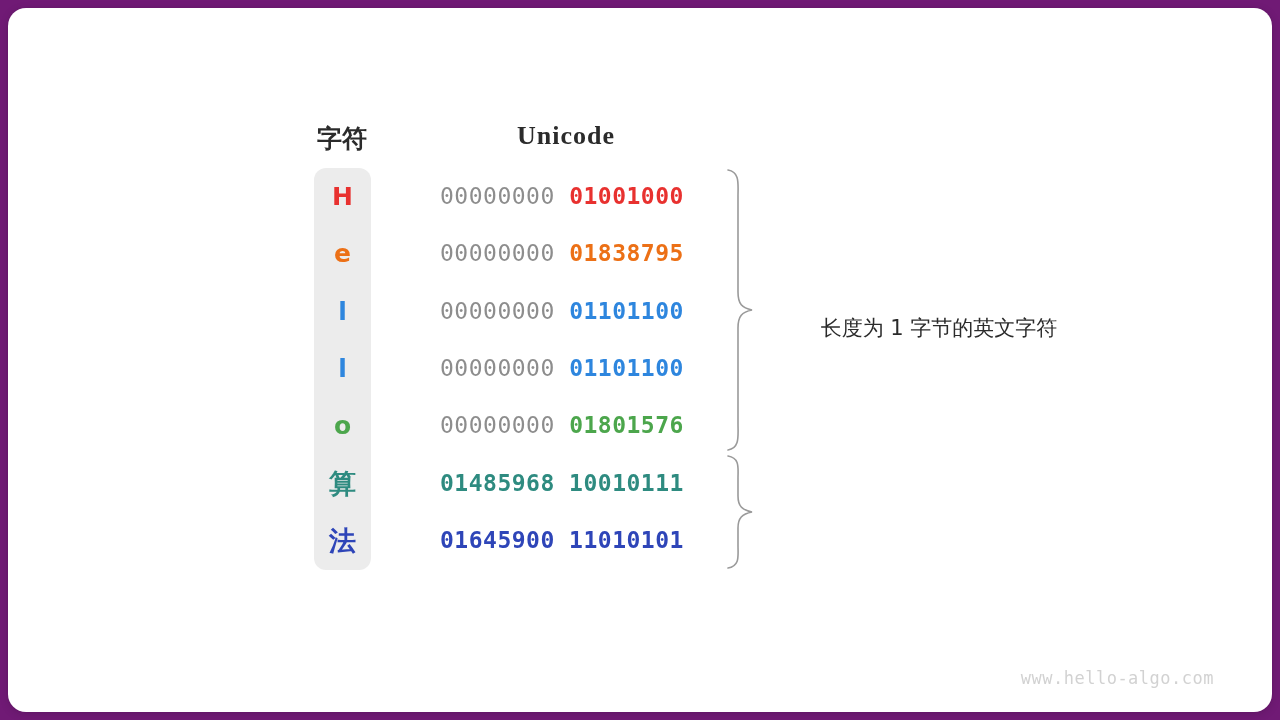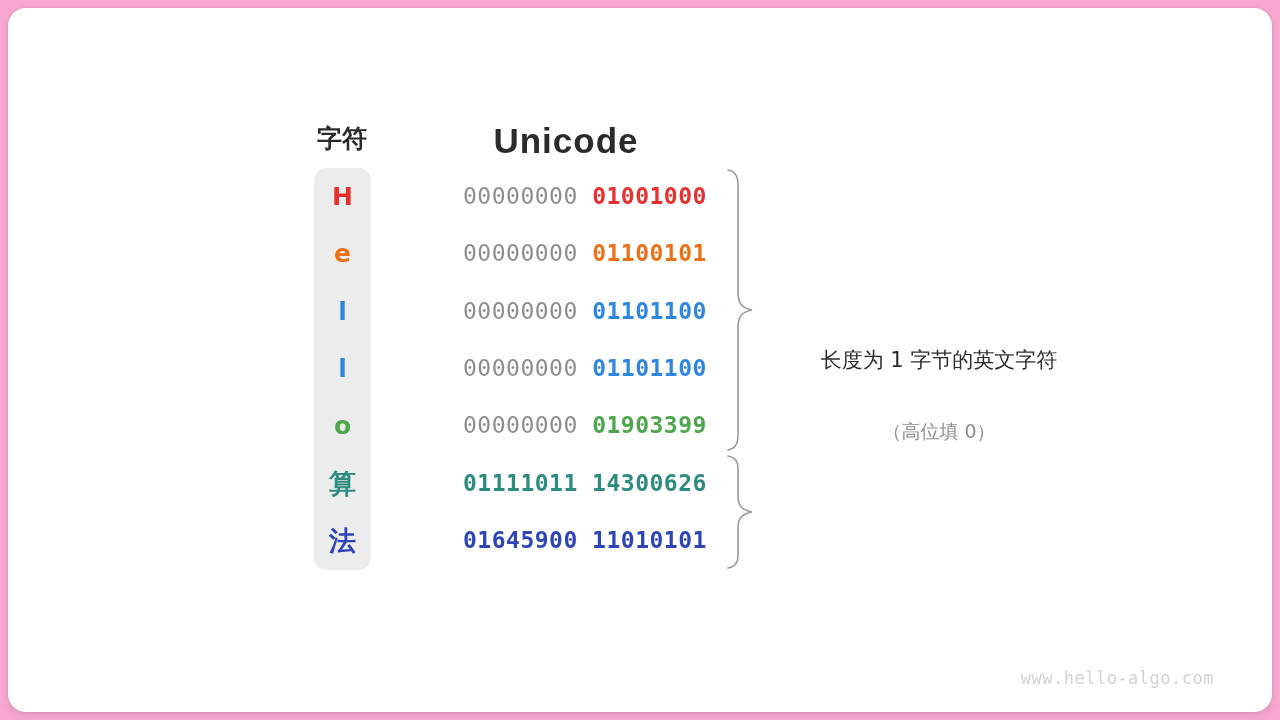--- a/index.html
+++ b/index.html
@@ -12,21 +12,21 @@
     background: #ffffff;
     font-family: "Liberation Sans", sans-serif;
     overflow: hidden;
   }
 
   
   #page-root {
     position: relative;
     width: 1280px;
     height: 720px;
-    background: #f9a8d4;
+    background: #701a75;
   }
   #card {
     position: absolute;
     left: 8px;
     top: 8px;
     width: 1264px;
     height: 704px;
     background: #ffffff;
     border-radius: 18px;
     box-shadow: 0 2px 10px rgba(0,0,0,0.13), 0 0 2px rgba(0,0,0,0.08);
@@ -44,22 +44,22 @@
     left: 274px;
     top: 114px;
     width: 120px;
     font-size: 25px;
     font-family: "DejaVu Sans", sans-serif;
   }
   #header-unicode {
     left: 432px;
     top: 113px;
     width: 252px;
-    font-size: 35px;
-    font-family: Liberation Sans, sans-serif;
+    font-size: 26px;
+    font-family: Liberation Serif, serif;
     letter-spacing: 1px;
   }
 
   
   #char-panel {
     position: absolute;
     left: 306px;
     top: 160px;
     width: 57px;
     height: 402px;
@@ -96,21 +96,20 @@
     height: 57px;
     line-height: 57px;
     font-family: "DejaVu Sans Mono", monospace;
     font-size: 23px;
     letter-spacing: 0.5px;
     white-space: pre;
   }
   .byte-pad {
     color: #8d8d8d;
     font-weight: normal;
-    margin-left: 23px;
   }
   .byte-val {
     font-weight: bold;
   }
 
   
   .brace {
     position: absolute;
     overflow: visible;
   }
@@ -120,21 +119,20 @@
     position: absolute;
     text-align: center;
     font-family: "DejaVu Sans", sans-serif;
     color: #2b2b2b;
     white-space: pre;
   }
   .annotation .line1 {
     display: block;
     font-size: 21px;
     line-height: 34px;
-    margin-top: 32px;
   }
   .annotation .line2 {
     display: block;
     font-size: 19px;
     line-height: 32px;
     color: #8d8d8d;
   }
 
   
   #watermark {
@@ -159,37 +157,37 @@
 
     <div id="char-panel"></div>
 
     <div id="rows-container">
         <div class="row" style="top: 160px;">
           <div class="row-char" style="color: rgb(232, 49, 47);">H</div>
           <div class="row-bits"><span class="byte-pad">00000000 </span><span class="byte-val" style="color: rgb(232, 49, 47); text-align: center;">01001000</span></div>
         </div>
         <div class="row" style="top: 217.3px;">
           <div class="row-char" style="color: rgb(236, 112, 22);">e</div>
-          <div class="row-bits"><span class="byte-pad">00000000 </span><span class="byte-val" style="color: rgb(236, 112, 22);">01100101</span></div>
+          <div class="row-bits"><span class="byte-pad">00000000 </span><span class="byte-val" style="color: rgb(236, 112, 22);">01838795</span></div>
         </div>
         <div class="row" style="top: 274.6px;">
           <div class="row-char" style="color: rgb(46, 134, 222);">l</div>
           <div class="row-bits"><span class="byte-pad">00000000 </span><span class="byte-val" style="color: rgb(46, 134, 222);">01101100</span></div>
         </div>
         <div class="row" style="top: 331.9px;">
           <div class="row-char" style="color: rgb(46, 134, 222);">l</div>
           <div class="row-bits"><span class="byte-pad">00000000 </span><span class="byte-val" style="color: rgb(46, 134, 222);">01101100</span></div>
         </div>
         <div class="row" style="top: 389.2px;">
           <div class="row-char" style="color: rgb(76, 166, 76);">o</div>
-          <div class="row-bits"><span class="byte-pad">00000000 </span><span class="byte-val" style="color: rgb(76, 166, 76);">01903399</span></div>
+          <div class="row-bits"><span class="byte-pad">00000000 </span><span class="byte-val" style="color: rgb(76, 166, 76);">01801576</span></div>
         </div>
         <div class="row" style="top: 446.5px;">
           <div class="row-char cjk" style="color: rgb(46, 139, 128);">算</div>
-          <div class="row-bits"><span class="byte-pad"></span><span class="byte-val" style="color: rgb(46, 139, 128);">01111011 14300626</span></div>
+          <div class="row-bits"><span class="byte-pad"></span><span class="byte-val" style="color: rgb(46, 139, 128);">01485968 10010111</span></div>
         </div>
         <div class="row" style="top: 503.8px;">
           <div class="row-char cjk" style="color: rgb(46, 69, 184);">法</div>
           <div class="row-bits"><span class="byte-pad"></span><span class="byte-val" style="color: rgb(46, 69, 184);">01645900 11010101</span></div>
         </div>
       </div>
 
     <svg class="brace" id="brace-ascii" style="left:716px; top:158px;" width="34" height="288" viewBox="0 0 34 288">
       <path d="M4 4
                C 16 6, 14 18, 14 30
@@ -205,20 +203,19 @@
                C 16 6, 14 16, 14 26
                L 14 44
                C 14 54, 18 58, 28 60
                C 18 62, 14 66, 14 76
                L 14 94
                C 14 104, 16 114, 4 116" fill="none" stroke="#9a9a9a" stroke-width="1.6" stroke-linecap="round"></path>
     </svg>
 
     <div class="annotation" id="annotation-ascii" style="left:766px; top:265px; width:330px;">
       <span class="line1">长度为 1 字节的英文字符</span>
-      <span class="line2">（高位填 0）</span>
     </div>
 
 
     <div id="watermark">www.hello-algo.com</div>
 
   </div>
 </div>
 
 </body></html>

